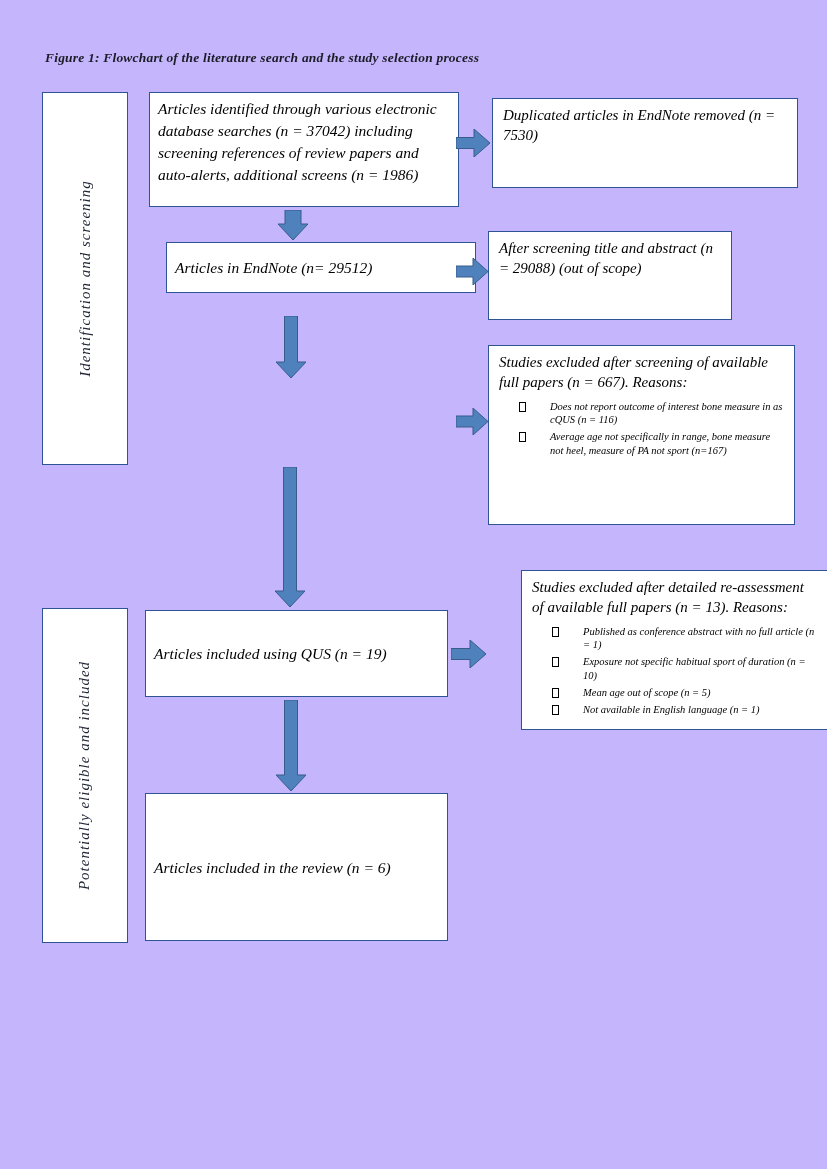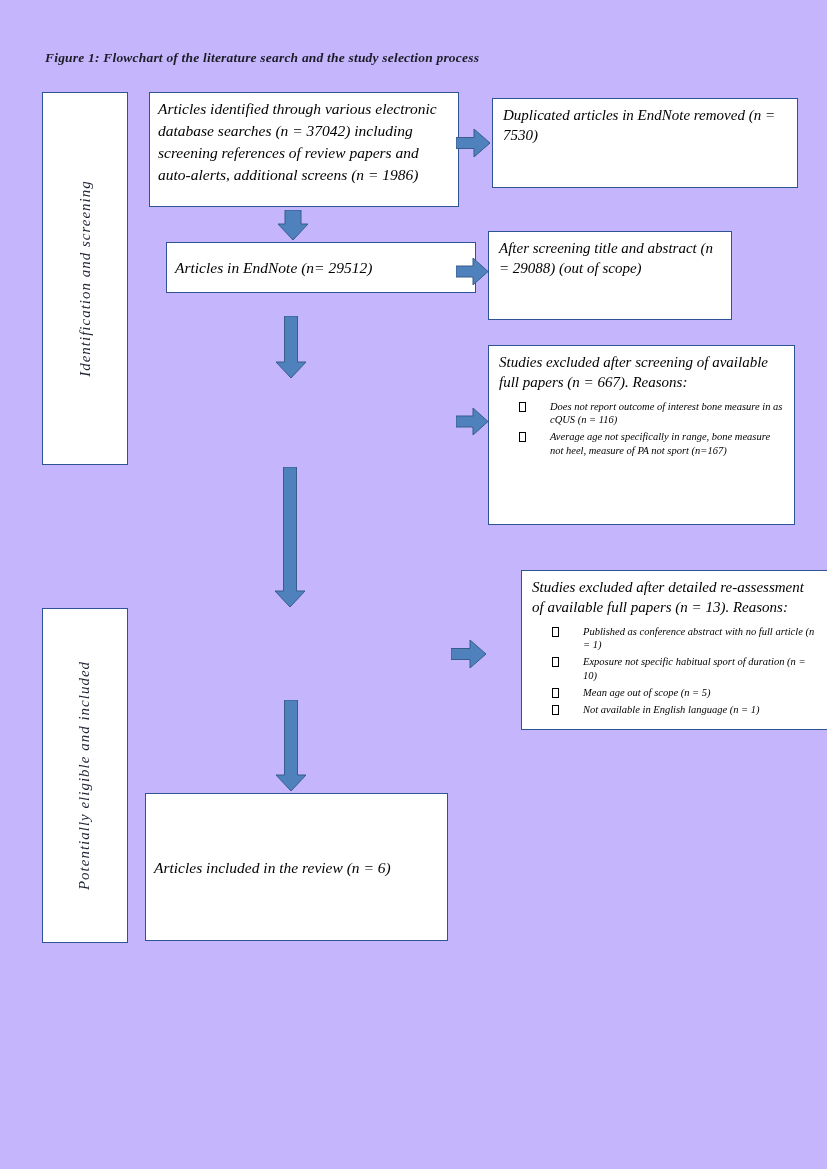--- a/index.html
+++ b/index.html
@@ -57,20 +57,23 @@
 
   <div class="box" style="left:149px;top:92px;width:310px;height:115px;">
     <div class="flow-text">Articles identified through various electronic database searches (n = 37042) including screening references of review papers and auto-alerts, additional screens (n = 1986)</div>
   </div>
 
   <div class="box vcenter" style="left:145px;top:242px;width:310px;height:51px;margin-left:21px;">
     <div class="flow-text">Articles in EndNote (n= 29512)</div>
   </div>
 
 
+  <div class="box vcenter" style="left:145px;top:610px;width:303px;height:87px;">
+    <div class="flow-text">Articles included using QUS (n = 19)</div>
+  </div>
 
   <div class="box vcenter" style="left:145px;top:793px;width:303px;height:148px;">
     <div class="flow-text">Articles included in the review (n = 6)</div>
   </div>
 
   <div class="box" style="left:492px;top:98px;width:306px;height:90px;">
     <div class="side-head">Duplicated articles in EndNote removed (n = 7530)</div>
   </div>
 
   <div class="box" style="left:488px;top:231px;width:244px;height:89px;">

